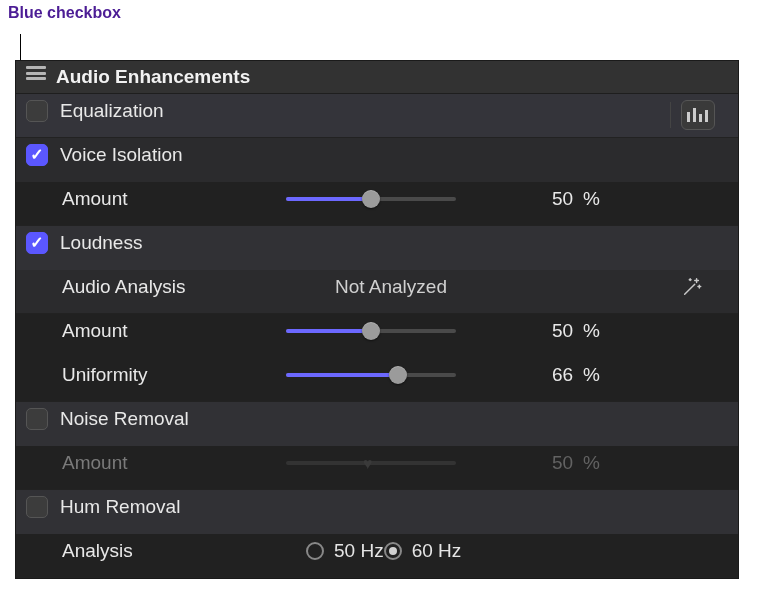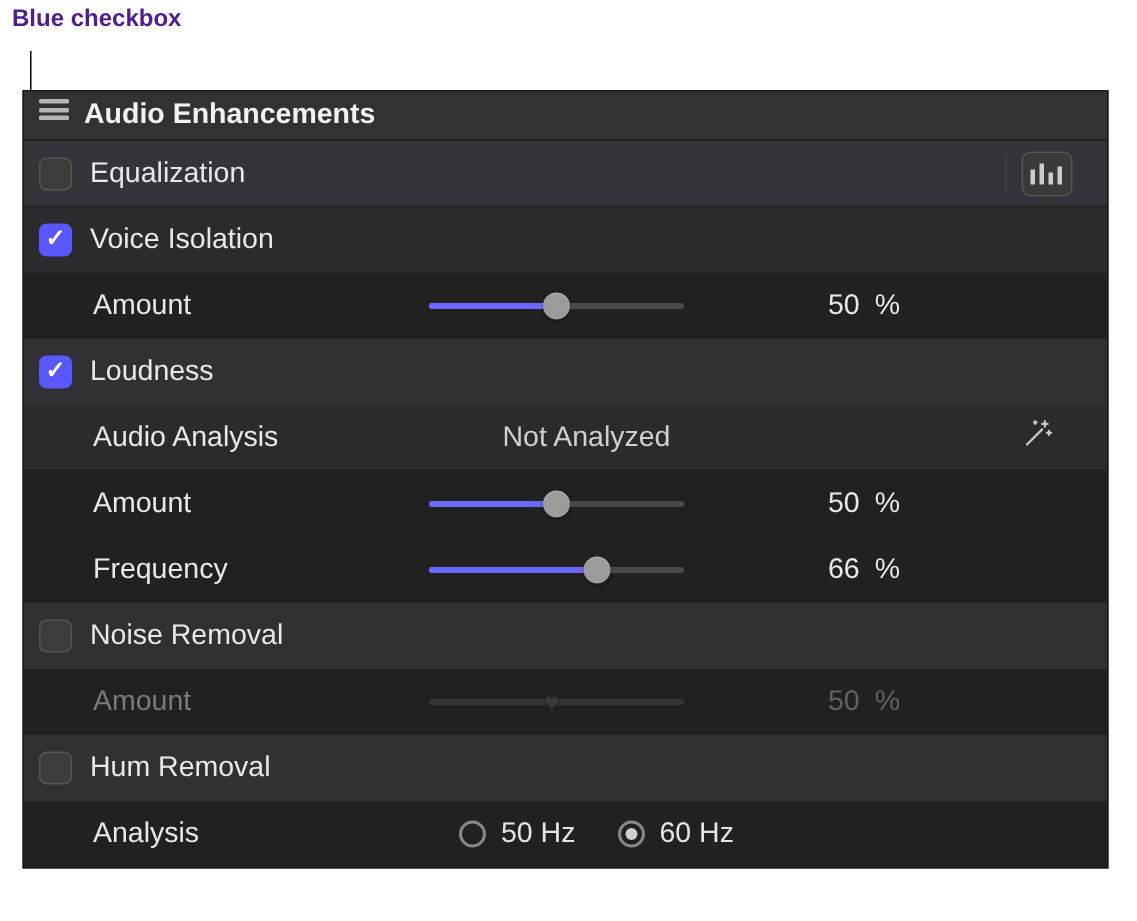--- a/index.html
+++ b/index.html
@@ -58,21 +58,21 @@
       height: 14px;
     }
     .hamburger-icon span {
       display: block;
       height: 3px;
       background: #b5b5b5;
       border-radius: 1px;
     }
     .row {
       display: flex;
-      align-items: center;
+      align-items: flex-start;
       padding: 6px 10px;
       border-bottom: 1px solid #222;
       min-height: 44px;
       position: relative;
     }
     .row.lighter { background: #34343a; }
     .row.dark { background: #212121; }
     .row.medium { background: #2b2b2d; }
     .row.group { background: #313135; }
     .row.nosep { border-bottom: none; }
@@ -233,21 +233,20 @@
     }
     .radio.selected::after {
       content: "";
       width: 8px;
       height: 8px;
       border-radius: 50%;
       background: #d0d0d0;
     }
     .radio-group {
       display: flex;
-      gap: 28px;
       align-items: center;
       padding-left: 20px;
     }
     .radio-option { display: flex; align-items: center; gap: 4px; }
     
     .divider-v {
       width: 1px;
       height: 26px;
       background: #444;
     }
@@ -346,21 +345,21 @@
       </div>
     </div>
     <div class="value-col">
       <span>50</span>
       <span>%</span>
     </div>
     <div class="end-col"></div>
   </div>
 
   <div class="row dark">
-    <div class="label-col indent">Frequency</div>
+    <div class="label-col indent">Uniformity</div>
     <div class="control-col">
       <div class="slider">
         <div class="slider-track"></div>
         <div class="slider-fill" style="width:66%;"></div>
         <div class="slider-knob" style="left:66%;"></div>
       </div>
     </div>
     <div class="value-col">
       <span>66</span>
       <span>%</span>

